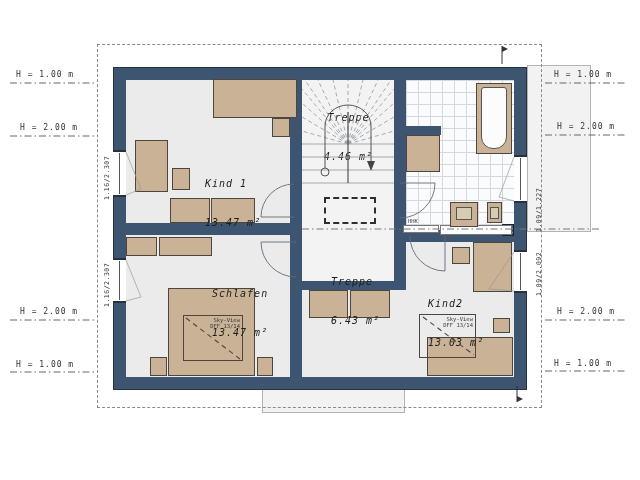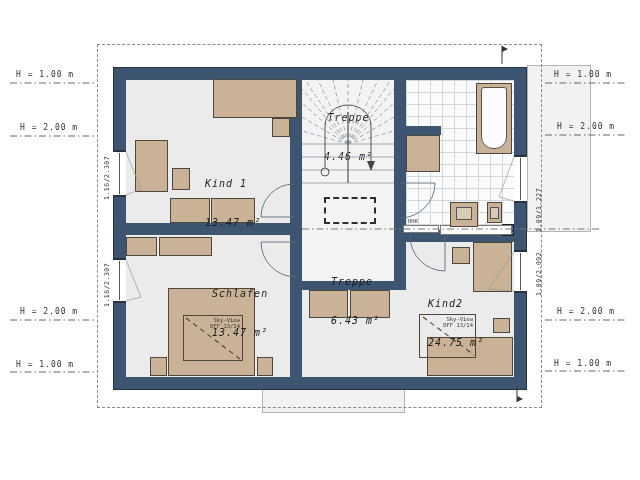--- a/index.html
+++ b/index.html
@@ -124,21 +124,21 @@
   <div class="abs room-label" style="left:212px;top:261px;">
     <div>Schlafen</div>
     <div>13.47 m²</div>
   </div>
   <div class="abs room-label" style="left:331px;top:249px;">
     <div>Treppe</div>
     <div>6.43 m²</div>
   </div>
   <div class="abs room-label" style="left:416px;top:271px;margin-left:12px;">
     <div>Kind2</div>
-    <div>24.75 m²</div>
+    <div>13.03 m²</div>
   </div>
 
   <div class="abs winlabel" style="left:103px;top:200px;">1.16/2.307</div>
   <div class="abs winlabel" style="left:103px;top:307px;">1.16/2.307</div>
   <div class="abs winlabel" style="left:535px;top:232px;">1.09/1.227</div>
   <div class="abs winlabel" style="left:535px;top:296px;">1.09/2.092</div>
 
   <div class="abs hmark" style="left:16px;top:70px;">H = 1.00 m</div>
   <div class="abs hmark" style="left:20px;top:123px;">H = 2.00 m</div>
   <div class="abs hmark" style="left:20px;top:307px;">H = 2.00 m</div>

